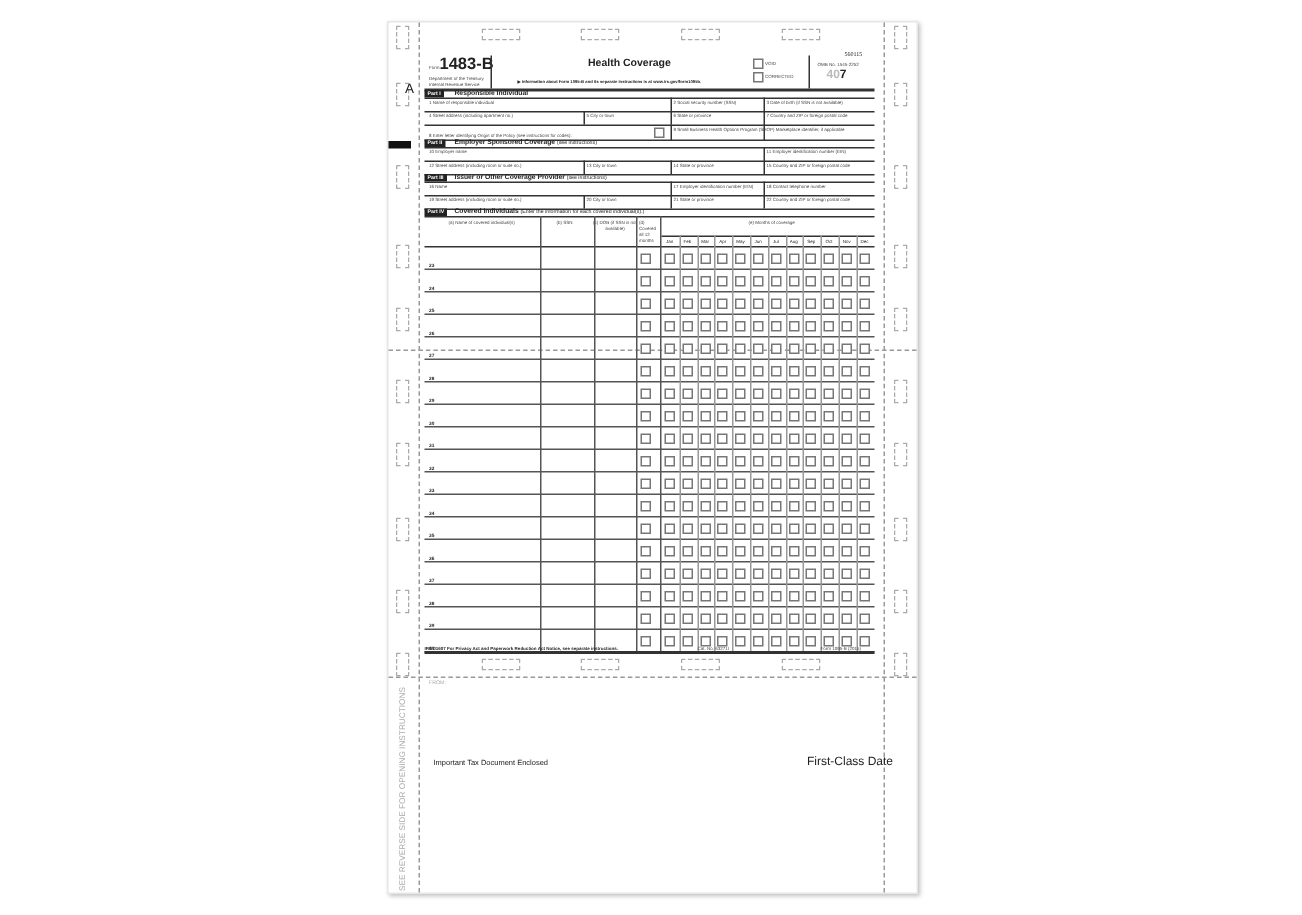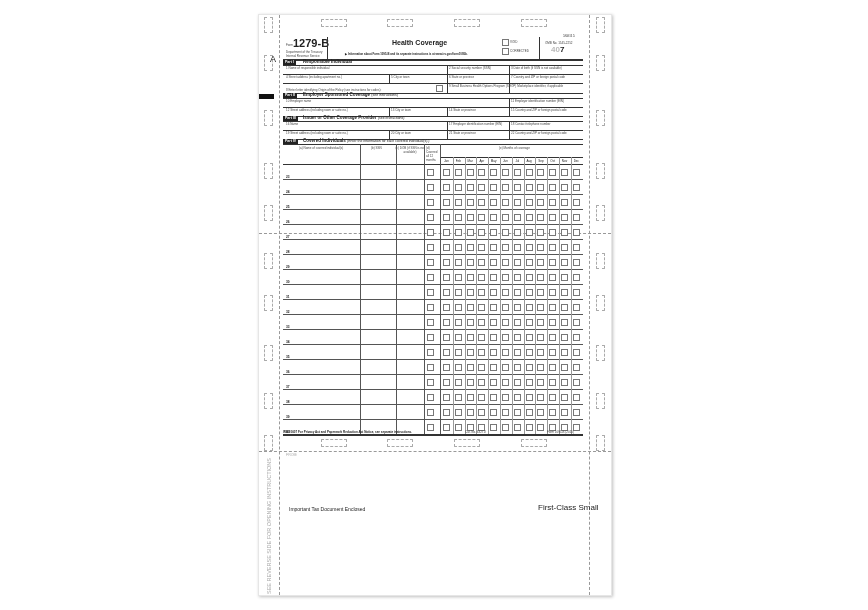--- a/index.html
+++ b/index.html
@@ -62,21 +62,21 @@
       <div class="tpin" style="left: 62px; top: 424px;"></div>
       <div class="tpin" style="left: 128px; top: 424px;"></div>
       <div class="tpin" style="left: 195px; top: 424px;"></div>
       <div class="tpin" style="left: 262px; top: 424px;"></div>
     </div>
 
   <div class="t" style="left:11px;top:39px;font-size:9px;">A</div>
   <div style="position:absolute;left:0;top:79px;width:15px;height:5px;background:#111;"></div>
 
   <div class="t tiny" style="left:27px;top:28px;">Form</div>
-  <div class="t" style="left:34px;top:22px;font-size:11px;font-weight:bold;">1279-B</div>
+  <div class="t" style="left:34px;top:22px;font-size:11px;font-weight:bold;">1483-B</div>
   <div class="t tiny" style="left:27px;top:35px;">Department of the Treasury</div>
   <div class="t tiny" style="left:27px;top:39px;">Internal Revenue Service</div>
   <div class="line vl" style="left:68px;top:22px;height:22px;"></div>
   <div class="t" style="left:133px;top:24px;font-size:7px;font-weight:bold;">Health Coverage</div>
   <div class="t" style="left:86px;top:37px;font-size:2.8px;font-weight:bold;">▶ Information about Form 1095-B and its separate instructions is at www.irs.gov/form1095b.</div>
 
   <div class="cb" style="left:243px;top:24px;"></div>
   <div class="t tiny" style="left:251px;top:25px;">VOID</div>
   <div class="cb" style="left:243px;top:33px;"></div>
   <div class="t tiny" style="left:251px;top:34px;">CORRECTED</div>
@@ -449,15 +449,15 @@
       <div class="line vl" style="left:311.8px;top:142px;height:277px;background:#999;"></div>
       <div class="line hl" style="left:24px;top:419px;width:300px;height:1.5px;"></div>
     </div>
 
   <div class="t" style="left:24px;top:415px;font-size:3px;font-weight:bold;">IRS 01607 For Privacy Act and Paperwork Reduction Act Notice, see separate instructions.</div>
   <div class="t tiny" style="left:206px;top:415px;">Cat. No. 63271I</div>
   <div class="t tiny" style="left:288px;top:415px;">Form 1095-B (2015)</div>
 
   <div class="t" style="left:27px;top:438px;font-size:3.5px;color:#aaa;">FROM:</div>
   <div class="t" style="left:30px;top:491px;font-size:5px;">Important Tax Document Enclosed</div>
-  <div class="t" style="left:279px;top:488px;font-size:8px;">First-Class Small</div>
+  <div class="t" style="left:279px;top:488px;font-size:8px;">First-Class Date</div>
   <div class="t" style="left:-60px;top:506px;font-size:5.5px;color:#aaa;transform:rotate(-90deg);transform-origin:center;width:140px;">SEE REVERSE SIDE FOR OPENING INSTRUCTIONS</div>
 </div>
 
 </body></html>

